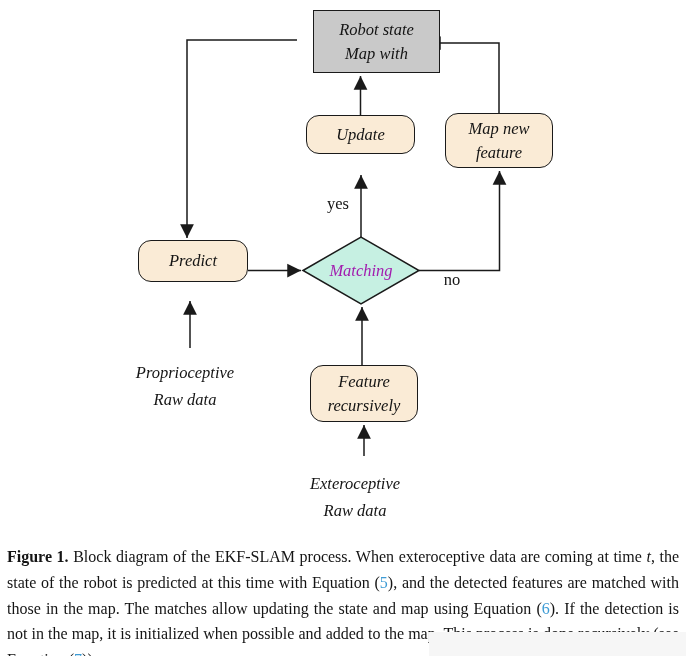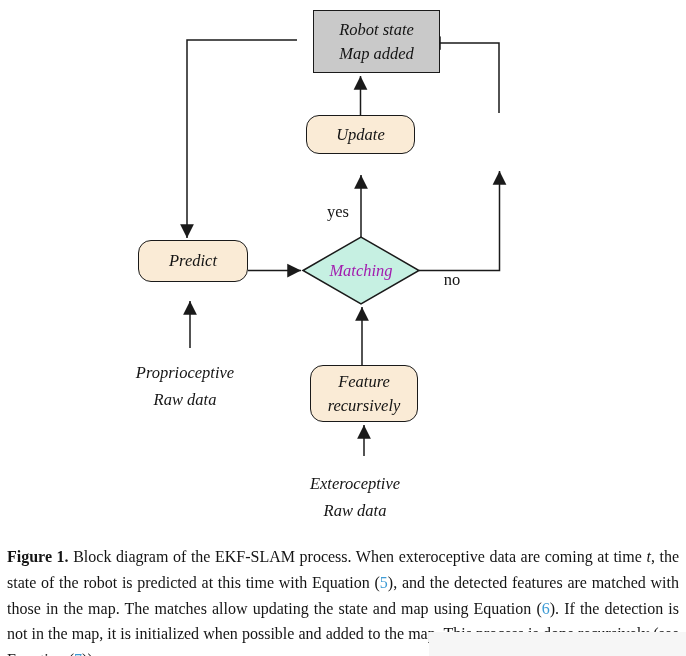--- a/index.html
+++ b/index.html
@@ -101,40 +101,44 @@
       <polyline points="419,270.5 499.5,270.5 499.5,171" marker-end="url(#arrow)"></polyline>
       <line x1="362" y1="365" x2="362" y2="307" marker-end="url(#arrow)"></line>
       <line x1="364" y1="456" x2="364" y2="425" marker-end="url(#arrow)"></line>
       <line x1="190" y1="348" x2="190" y2="301" marker-end="url(#arrow)"></line>
       <polygon points="303,270.5 361,237 419,270.5 361,304" fill="#C6F0E2"></polygon>
     </g>
   </svg>
 
   <div class="node state" style="left:297px;top:10px;width:127px;height:63px;">
     <span>Robot state</span>
-    <span>Map added</span>
+    <span>Map with</span>
   </div>
 
   <div class="node" style="left:306px;top:115px;width:109px;height:39px;">
     <span>Update</span>
   </div>
 
+  <div class="node" style="left:445px;top:113px;width:108px;height:55px;">
+    <span>Map new</span>
+    <span>feature</span>
+  </div>
 
   <div class="node" style="left:138px;top:240px;width:110px;height:42px;">
     <span>Predict</span>
   </div>
 
   <div class="node" style="left:310px;top:365px;width:108px;height:57px;">
     <span>Feature</span>
     <span>recursively</span>
   </div>
 
   <div class="diamond-label" style="left:303px;top:261px;width:116px;">Matching</div>
 
-  <div class="edge-label" style="left:316px;top:202px;width:44px;">yes</div>
+  <div class="edge-label" style="left:316px;top:194px;width:44px;">yes</div>
   <div class="edge-label" style="left:438px;top:270px;width:28px;">no</div>
 
   <div class="flabel" style="left:124px;top:347px;width:122px;">
     <div>Proprioceptive</div>
     <div>Raw data</div>
   </div>
 
   <div class="flabel" style="left:294px;top:458px;width:122px;text-align:center;">
     <div>Exteroceptive</div>
     <div>Raw data</div>

